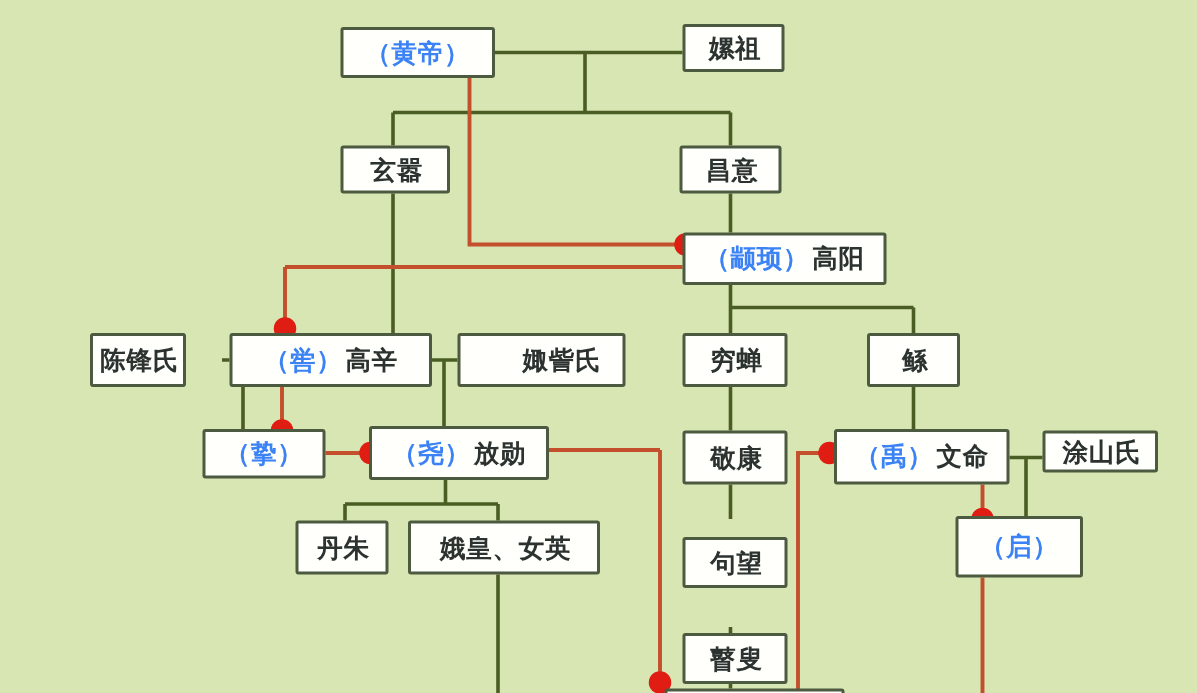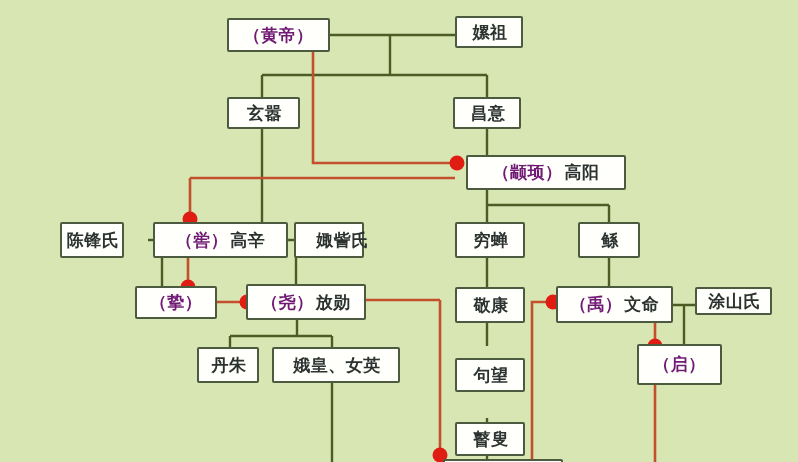--- a/index.html
+++ b/index.html
@@ -19,21 +19,21 @@
     display:flex;align-items:center;justify-content:center;
     background:#fffffb;
     border:2px solid #4c5a40;
     border-radius:2px;
     box-sizing:border-box;
     font-size:17px;font-weight:bold;
     color:#2b3230;
     white-space:nowrap;
     letter-spacing:0.5px;
   }
-  .node .red{color:#701a75;}
+  .node .red{color:#3b82f6;}
   .node .black{margin-left:2px;text-align:right;}
   .node .black:empty{margin-left:0;}
 </style>
 </head>
 <body>
 
 <div id="stage">
 
   <svg id="lines" width="798" height="462" viewBox="0 0 798 462">
 
@@ -103,36 +103,36 @@
   <div class="node" style="left:227px;top:97px;width:73px;height:32px;">
     <span class="red"></span>
       <span class="black">玄嚣</span>
   </div>
 
   <div class="node" style="left:453px;top:97px;width:68px;height:32px;">
     <span class="red"></span>
       <span class="black">昌意</span>
   </div>
 
-  <div class="node" style="left:455px;top:155px;width:160px;height:35px;margin-left:11px;">
+  <div class="node" style="left:455px;top:155px;width:136px;height:35px;">
     <span class="red">（颛顼）</span>
       <span class="black">高阳</span>
   </div>
 
   <div class="node" style="left:60px;top:222px;width:64px;height:36px;">
     <span class="red"></span>
       <span class="black">陈锋氏</span>
   </div>
 
   <div class="node" style="left:153px;top:222px;width:135px;height:36px;">
     <span class="red">（喾）</span>
       <span class="black">高辛</span>
   </div>
 
-  <div class="node" style="left:294px;top:222px;width:70px;height:36px;padding-left:25px;">
+  <div class="node" style="left:305px;top:222px;width:112px;height:36px;padding-left:25px;">
     <span class="red"></span>
       <span class="black">娵訾氏</span>
   </div>
 
   <div class="node" style="left:455px;top:222px;width:70px;height:36px;">
     <span class="red"></span>
       <span class="black">穷蝉</span>
   </div>
 
   <div class="node" style="left:578px;top:222px;width:62px;height:36px;">

